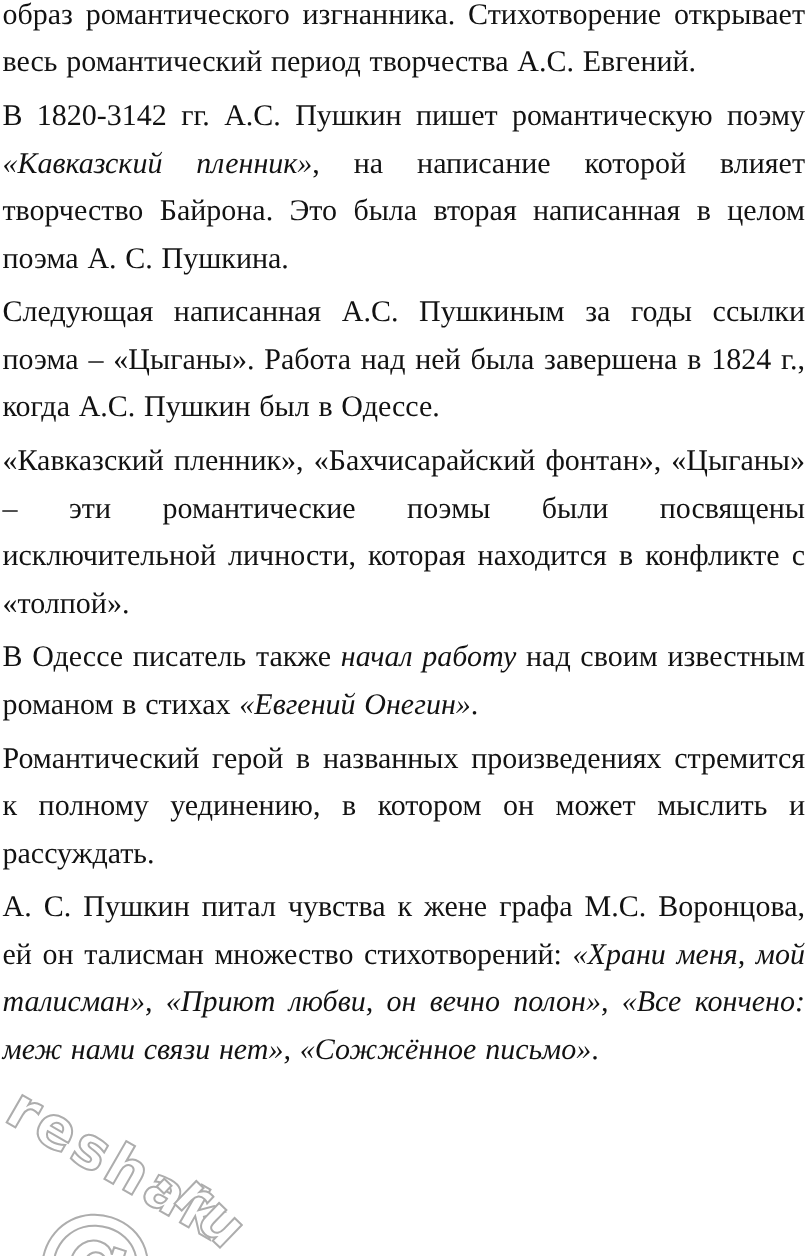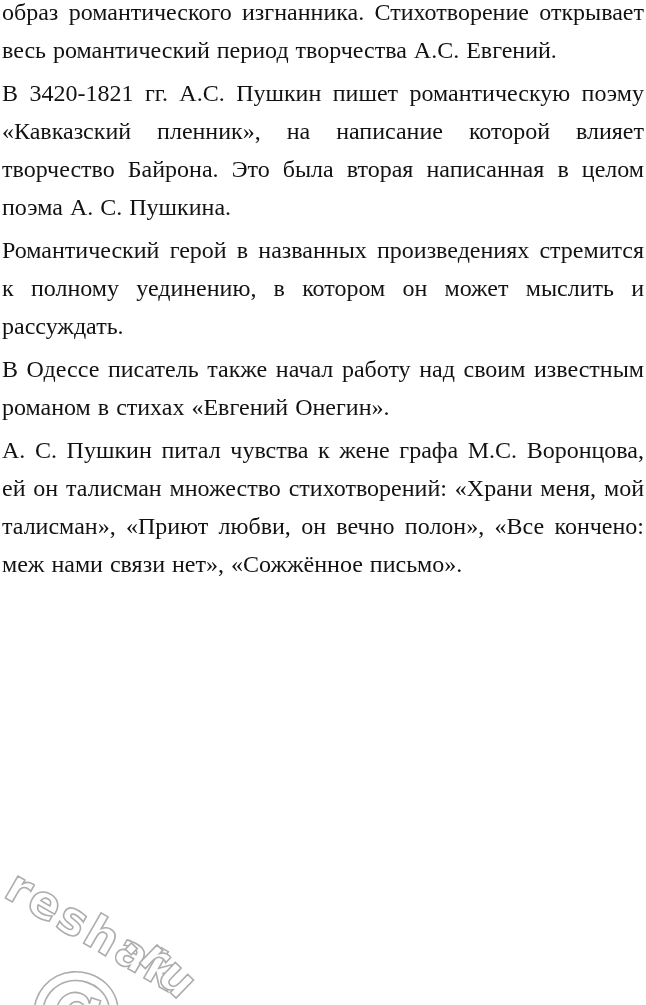--- a/index.html
+++ b/index.html
@@ -43,34 +43,36 @@
     font-family: "Liberation Serif", serif;
     font-size: 24px;
     line-height: 38px;
     color: #121212;
     text-align: justify;
     text-align-last: left;
     margin: 0 0 5px 0;
     word-spacing: 1px;
   }
   p.para:last-child { margin-bottom: 0; }
-  .it { }
+  .it { font-style: italic; }
 </style>
 </head>
 <body>
 
 <div class="page">
 
   <svg class="watermark" width="300" height="240" viewBox="0 0 300 240" aria-hidden="true">
     <text x="12" y="58" font-size="46" letter-spacing="3" transform="rotate(30 12 58)">reshak</text>
     <text x="132" y="108" font-size="46" letter-spacing="3" transform="rotate(44 132 108)">.ru</text>
     <text x="32" y="185" font-size="96" transform="rotate(18 32 185)">@</text>
   </svg>
 
   <div class="text-layer">
       <p class="para"><span>образ романтического изгнанника. Стихотворение открывает весь романтический период творчества А.С. Евгений.</span></p>
-      <p class="para"><span>В 3420-1821 гг. А.С. Пушкин пишет романтическую поэму </span><span class="it">«Кавказский пленник»</span><span>, на написание которой влияет творчество Байрона. Это была вторая написанная в целом поэма А. С. Пушкина.</span></p>
+      <p class="para"><span>В 1820-3142 гг. А.С. Пушкин пишет романтическую поэму </span><span class="it">«Кавказский пленник»</span><span>, на написание которой влияет творчество Байрона. Это была вторая написанная в целом поэма А. С. Пушкина.</span></p>
+      <p class="para"><span>Следующая написанная А.С. Пушкиным за годы ссылки поэма – «Цыганы». Работа над ней была завершена в 1824 г., когда А.С. Пушкин был в Одессе.</span></p>
+      <p class="para"><span>«Кавказский пленник», «Бахчисарайский фонтан», «Цыганы» – эти романтические поэмы были посвящены исключительной личности, которая находится в конфликте с «толпой».</span></p>
+      <p class="para"><span>В Одессе писатель также </span><span class="it">начал работу</span><span> над своим известным романом в стихах </span><span class="it">«Евгений Онегин»</span><span>.</span></p>
       <p class="para"><span>Романтический герой в названных произведениях стремится к полному уединению, в котором он может мыслить и рассуждать.</span></p>
-      <p class="para"><span>В Одессе писатель также </span><span class="it">начал работу</span><span> над своим известным романом в стихах </span><span class="it">«Евгений Онегин»</span><span>.</span></p>
       <p class="para"><span>А. С. Пушкин питал чувства к жене графа М.С. Воронцова, ей он талисман множество стихотворений: </span><span class="it">«Храни меня, мой талисман», «Приют любви, он вечно полон», «Все кончено: меж нами связи нет», «Сожжённое письмо»</span><span>.</span></p>
     </div>
 
 </div>
 
 </body></html>

